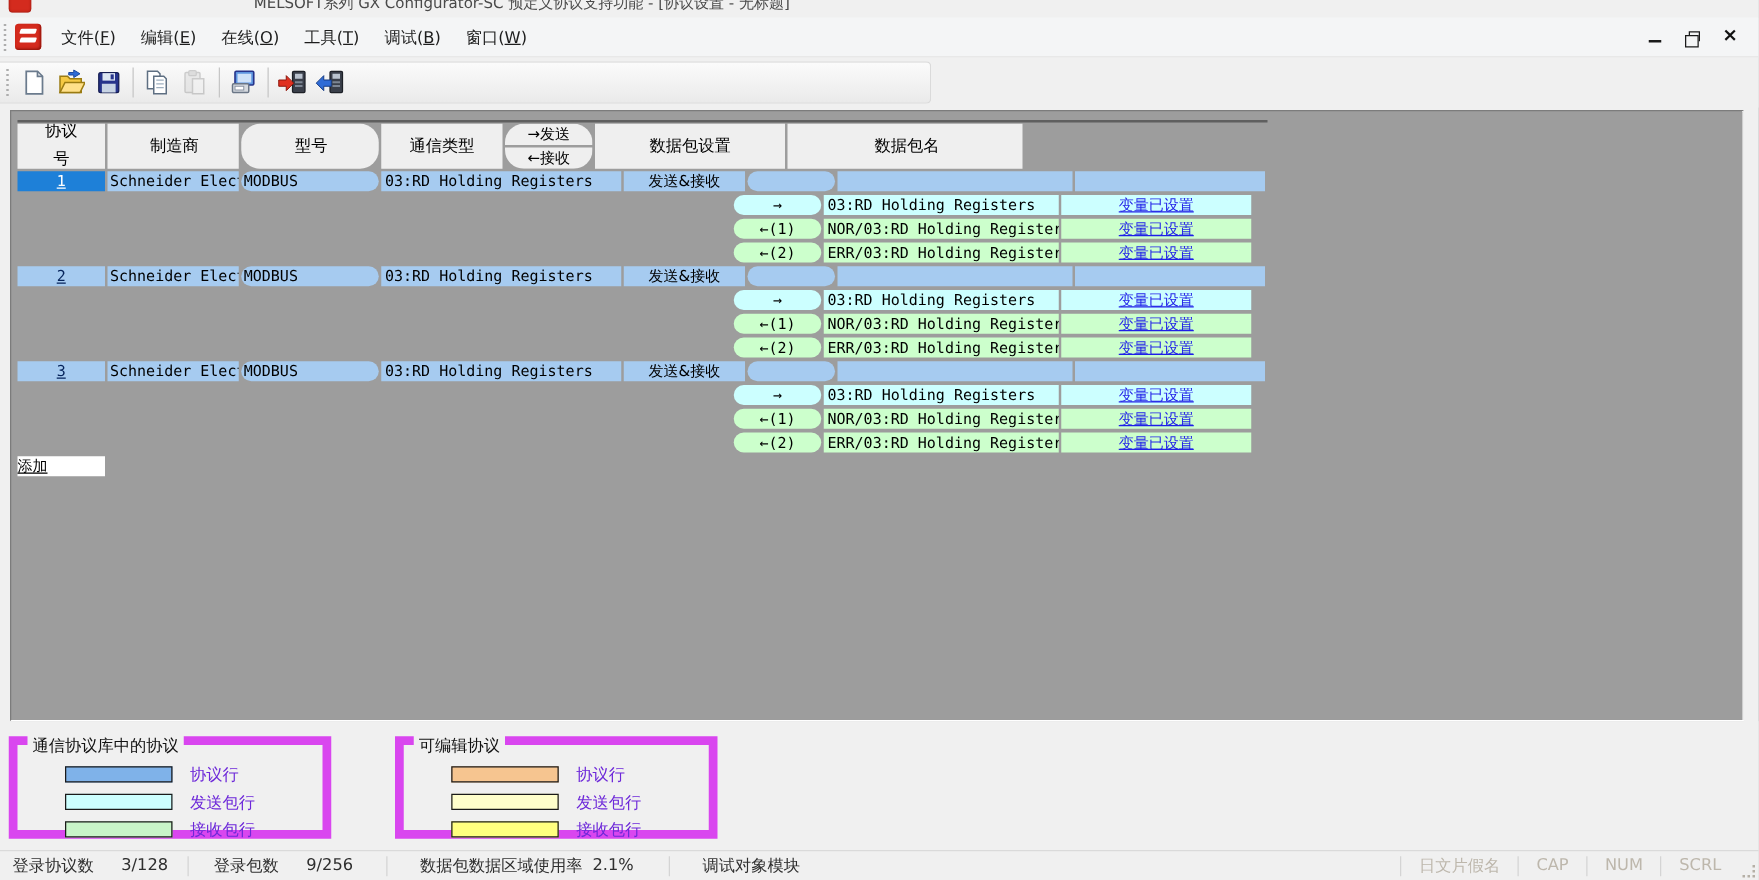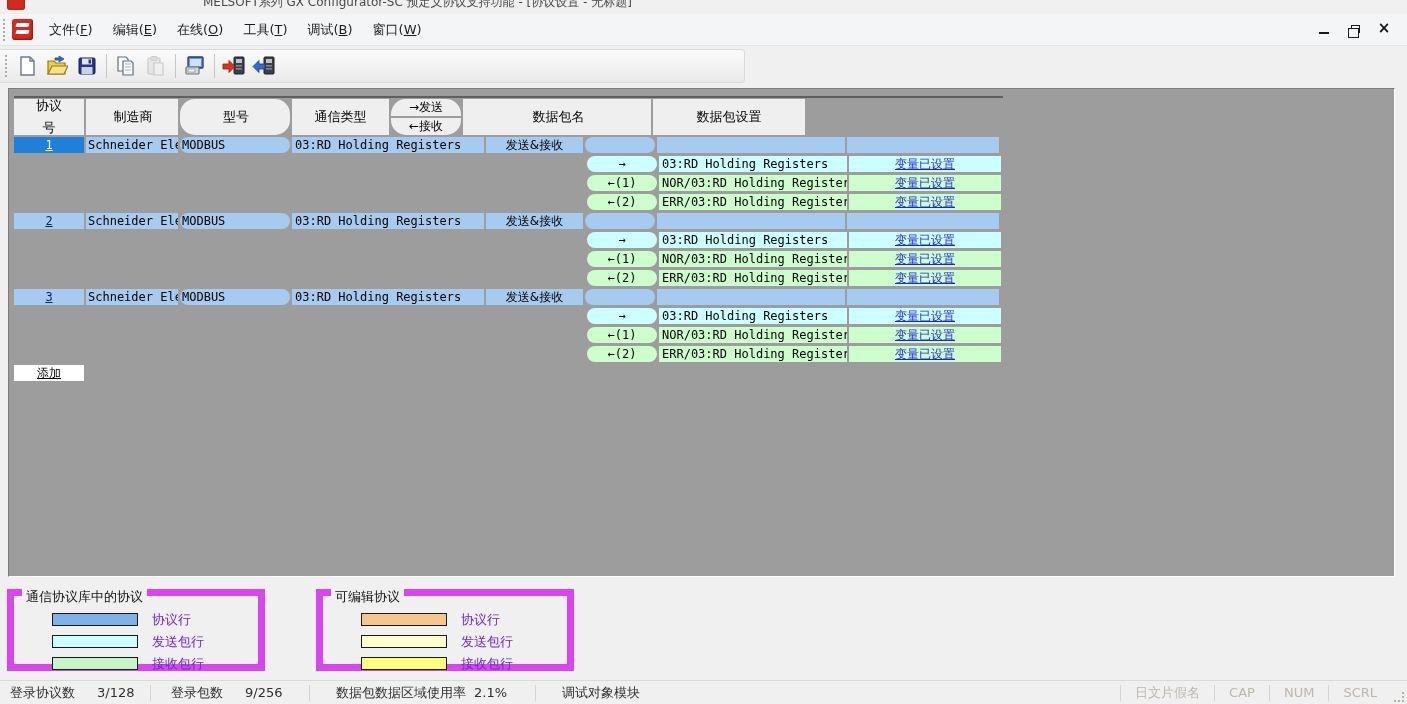--- a/index.html
+++ b/index.html
@@ -36,42 +36,42 @@
   .workarea { position:absolute; left:8px; top:88px; width:1387px; height:489px; background:#9D9D9D; border-top:1px solid #7c7c7c; border-left:1px solid #7c7c7c; border-right:1px solid #fff; border-bottom:1px solid #fff; overflow:hidden; }
 
   .tbl { position:absolute; left:5px; top:7px; border-top:2px solid #5F5F5F; padding-top:1px; }
   .trow { display:flex; height:16px; margin-bottom:3px; }
   .hrow { display:flex; height:36px; margin-bottom:2px; }
   .cell { margin-right:2px; display:flex; align-items:center; overflow:hidden; white-space:nowrap;
           font-family:"DejaVu Sans Mono","Liberation Mono",monospace; font-size:12px; color:#000; }
   .hcell { margin-right:2px; background:#EFEFEF; display:flex; align-items:center; justify-content:center; text-align:center;
            font-family:"DejaVu Sans","Liberation Sans",sans-serif; font-size:13px; color:#000; overflow:hidden; }
   .c-no    { width:70px;  justify-content:center; }
-  .c-mfr   { width:92px;  padding-left:2px; }
+  .c-mfr   { width:105px;  padding-left:2px; }
   .c-model { width:110px; padding-left:2px;border-radius:15px; }
   .c-name  { width:192px; padding-left:3px; }
   .c-comm  { width:97px;  justify-content:center; font-family:"DejaVu Sans",sans-serif; }
   .c-dir   { width:70px;  justify-content:center;border-radius:15px; }
   .c-pname { width:188px; padding-left:3px; }
   .c-pset  { width:152px; justify-content:center; }
   .hdr-no-inner { width:28px; line-height:22px; word-break:break-all; text-align:center; }
   .hdr-dir { flex-direction:column; justify-content:flex-start; padding:0; background:transparent; }
   .hdr-dir .half { width:100%; height:17px; background:#EFEFEF; display:flex; align-items:center; justify-content:center; font-size:12px; }
   .hdr-dir .half + .half { margin-top:2px; }
 
   .row-proto .cell { background:#A6CBF0; }
   .row-proto .c-no a { color:#05235a; text-decoration:underline; }
   .row-proto .c-no.sel { background:#1E80D8; }
   .row-proto .c-no.sel a { color:#ffffff; }
   .pkt-spacer { width:571px; margin-right:2px; }
   .row-send .cell { background:#CCFFFF; }
   .row-recv .cell { background:#CCFFCC; }
   .pset-link { color:#1F1FE8; text-decoration:underline; font-family:"DejaVu Sans",sans-serif; font-size:12px; }
   .add-row { display:flex; margin-top:1px; }
-  .add-cell { width:70px; height:16px; background:#FFFFFF; display:flex; align-items:center; justify-content:center; }
+  .add-cell { width:70px; height:16px; background:#FFFFFF; display:flex; align-items:center; justify-content:flex-start; }
   .add-cell a { font-size:12px; color:#000; text-decoration:underline; font-family:"DejaVu Sans",sans-serif; }
 
   
   .legend-panel { position:absolute; left:0; top:577px; width:1407px; height:103px; background:#F0F0F0; }
   .gbox { position:absolute; top:12px; height:82px; border:7px solid #d946ef; background:#F0F0F0; }
   .gbox .gtitle { position:absolute; left:8px; top:-8px; background:#F0F0F0; padding:0 4px; font-size:13px; color:#111; }
   .gbox-lib { left:7px;  width:258px; }
   .gbox-edit{ left:316px; width:258px; }
   .lg-row { position:absolute; left:38px; display:flex; align-items:center; height:15px; }
   .lg-row.r0 { top:16px; } .lg-row.r1 { top:38px; } .lg-row.r2 { top:60px; }
@@ -222,22 +222,22 @@
       <div class="hcell c-no">
           <span class="hdr-no-inner">协议号</span>
         </div>
       <div class="hcell c-mfr">制造商</div>
       <div class="hcell c-model">型号</div>
       <div class="hcell c-comm">通信类型</div>
       <div class="hcell c-dir hdr-dir">
         <div class="half">→发送</div>
         <div class="half">←接收</div>
       </div>
+      <div class="hcell c-pset">数据包设置</div>
       <div class="hcell c-pname">数据包名</div>
-      <div class="hcell c-pset">数据包设置</div>
     </div>
 
     <div id="proto-body">
   <div class="proto-group">
     <div class="trow row-proto">
       <div class="cell c-no sel">
               <a href="#">1</a>
             </div>
       <div class="cell c-mfr">Schneider Electric</div>
       <div class="cell c-model">MODBUS</div>

